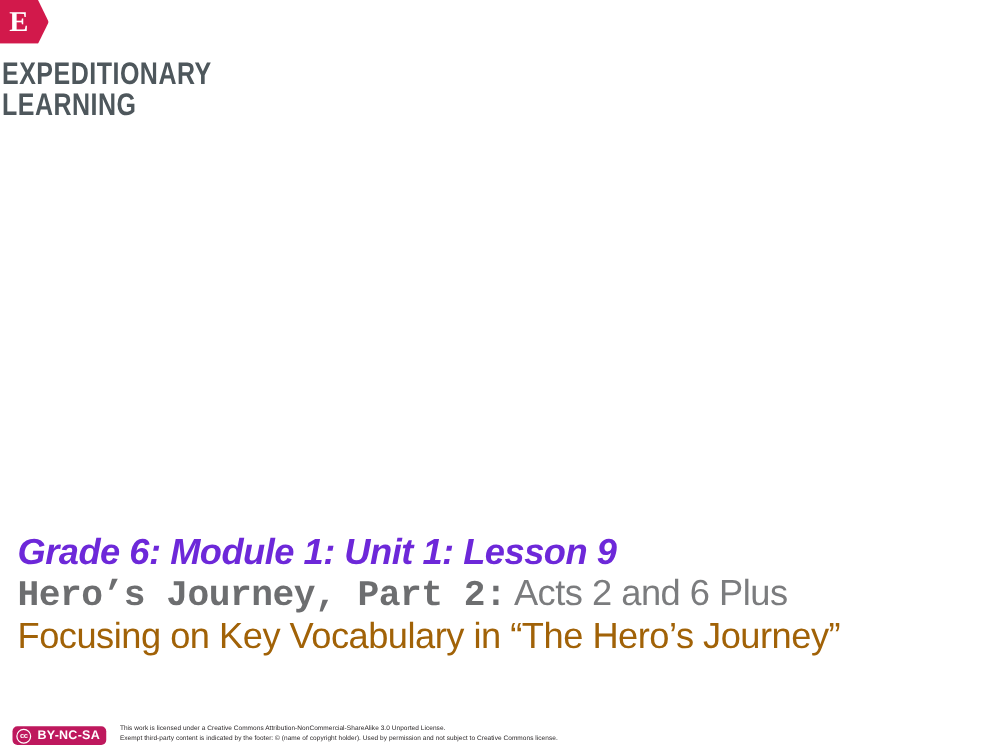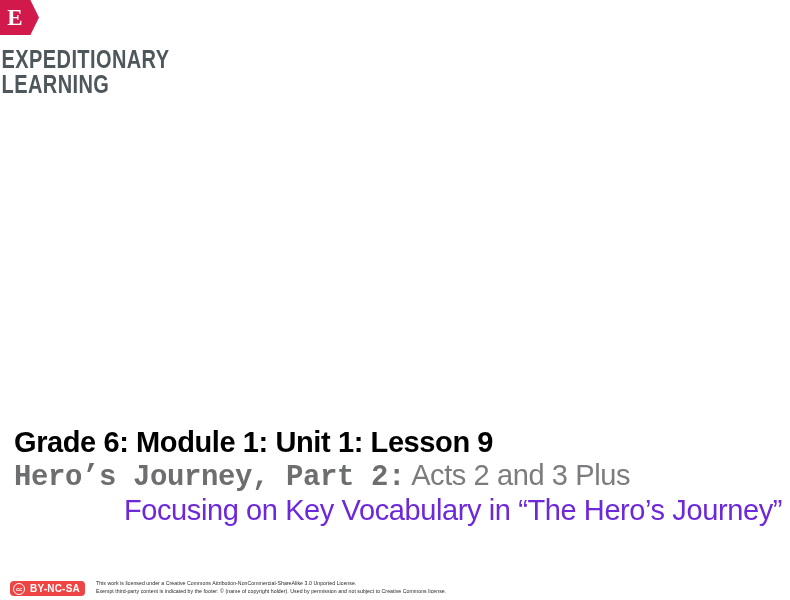--- a/index.html
+++ b/index.html
@@ -84,48 +84,49 @@
   .title-line {
     font-family: "Liberation Sans", sans-serif;
     font-size: 29px;
     line-height: 33px;
     margin: 0;
     white-space: nowrap;
     letter-spacing: -0.4px;
   }
 
   .title-line-1 {
-    color: #000000;
-    font-weight: bold;
+    color: #6d28d9;
+    font-weight: bold;
+    font-style: italic;
   }
   .title-line-2,
   .title-line-3,
   .title-line-4 {
     color: #6D6E70;
   }
   .title-line-2 { font-weight: bold; }
   .title-strong { font-weight: bold; color: #6D6E70; font-family: Liberation Mono, monospace; }
   .title-regular { font-weight: normal; color: #7B7C7E; }
-  .title-line-4 { font-weight: normal; color: #6d28d9; text-align: right; }
+  .title-line-4 { font-weight: normal; color: #a16207; }
 
   
   .footer {
     position: absolute;
     left: 10px;
     bottom: 4px;
     display: flex;
     align-items: flex-start;
     width: 770px;
   }
 
   .cc-badge {
     flex: 0 0 auto;
     display: flex;
     align-items: center;
-    background: #ef4444;
+    background: #be185d;
     border-radius: 4px;
     height: 15px;
     padding: 0 5px 0 3px;
     margin-top: 2px;
     box-sizing: border-box;
   }
   .cc-circle {
     width: 12px;
     height: 12px;
     border-radius: 50%;
@@ -176,21 +177,21 @@
     </div>
     <div class="wordmark">
       <span class="wordmark-line">EXPEDITIONARY</span>
       <span class="wordmark-line">LEARNING</span>
     </div>
   </div>
 
   <div class="title-block">
     <div class="title-line title-line-1">Grade 6: Module 1: Unit 1: Lesson 9</div>
     <div class="title-line title-line-3">
-      <span class="title-strong">Hero’s Journey, Part 2:</span><span class="title-regular"> Acts 2 and 3 Plus</span>
+      <span class="title-strong">Hero’s Journey, Part 2:</span><span class="title-regular"> Acts 2 and 6 Plus</span>
     </div>
     <div class="title-line title-line-4">Focusing on Key Vocabulary in “The Hero’s Journey”</div>
   </div>
 
   <div class="footer">
     <div class="cc-badge">
       <span class="cc-circle">cc</span>
       <span class="cc-text">BY-NC-SA</span>
     </div>
     <div class="license-text">

